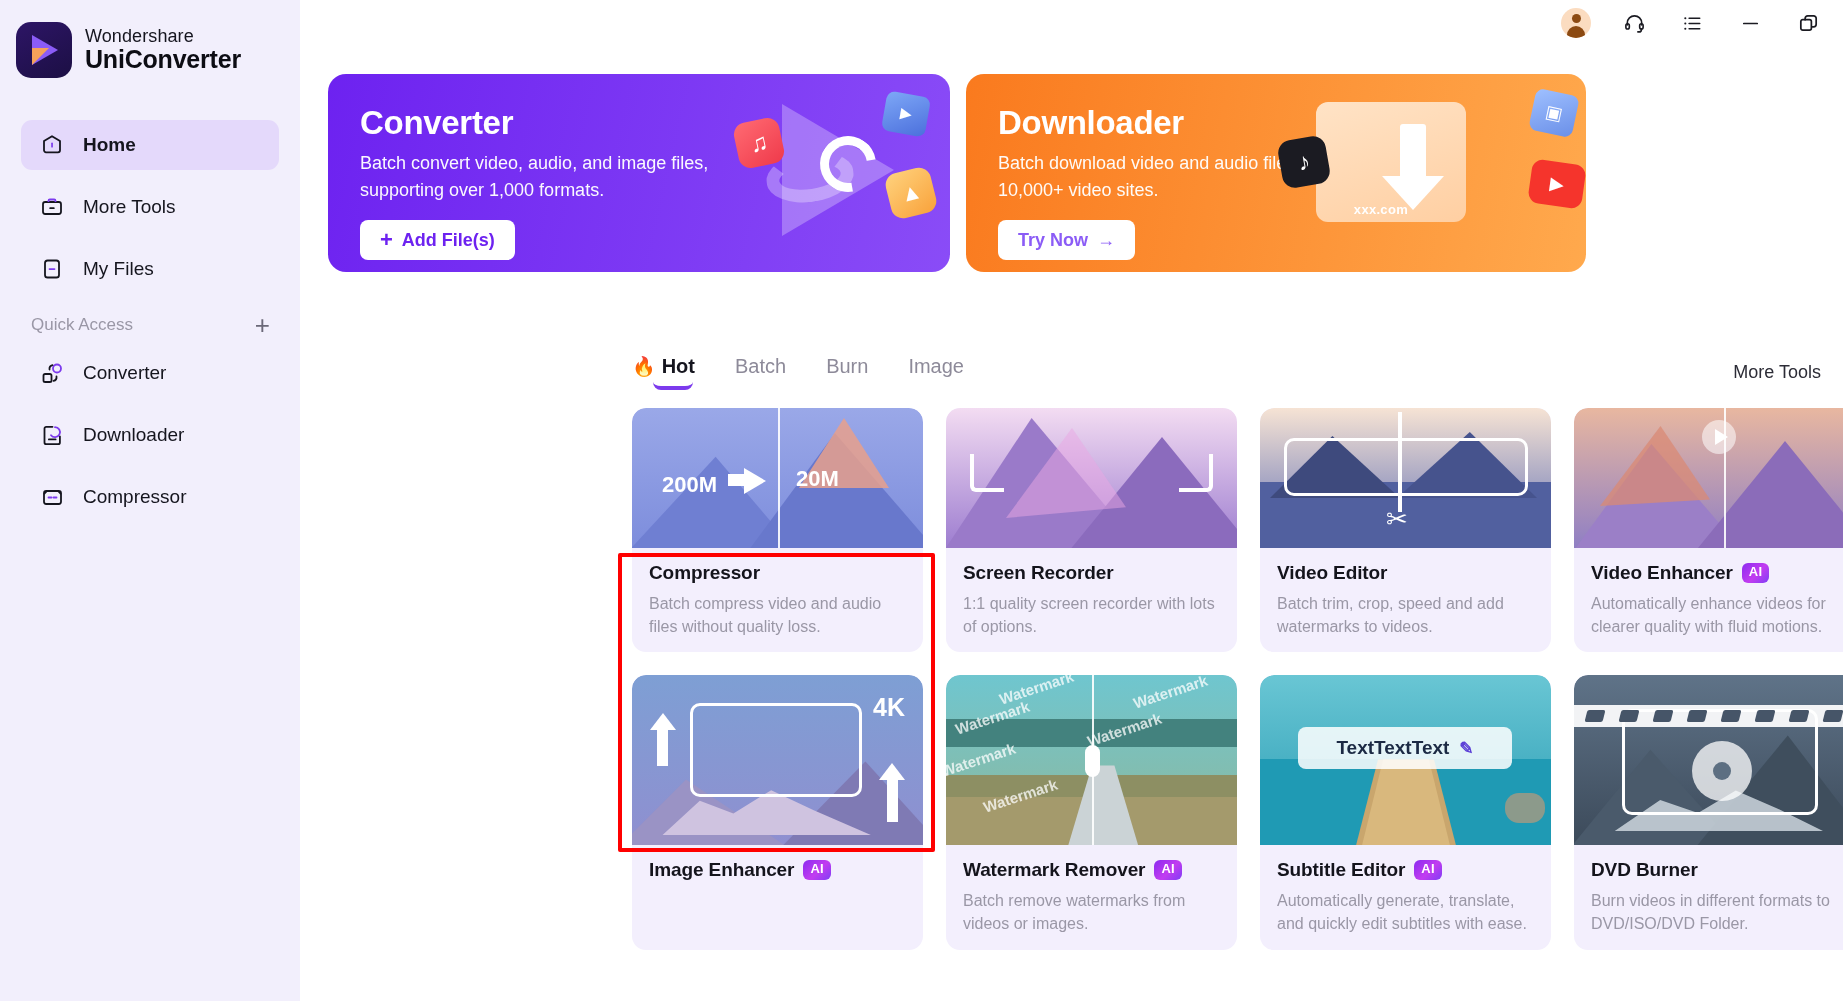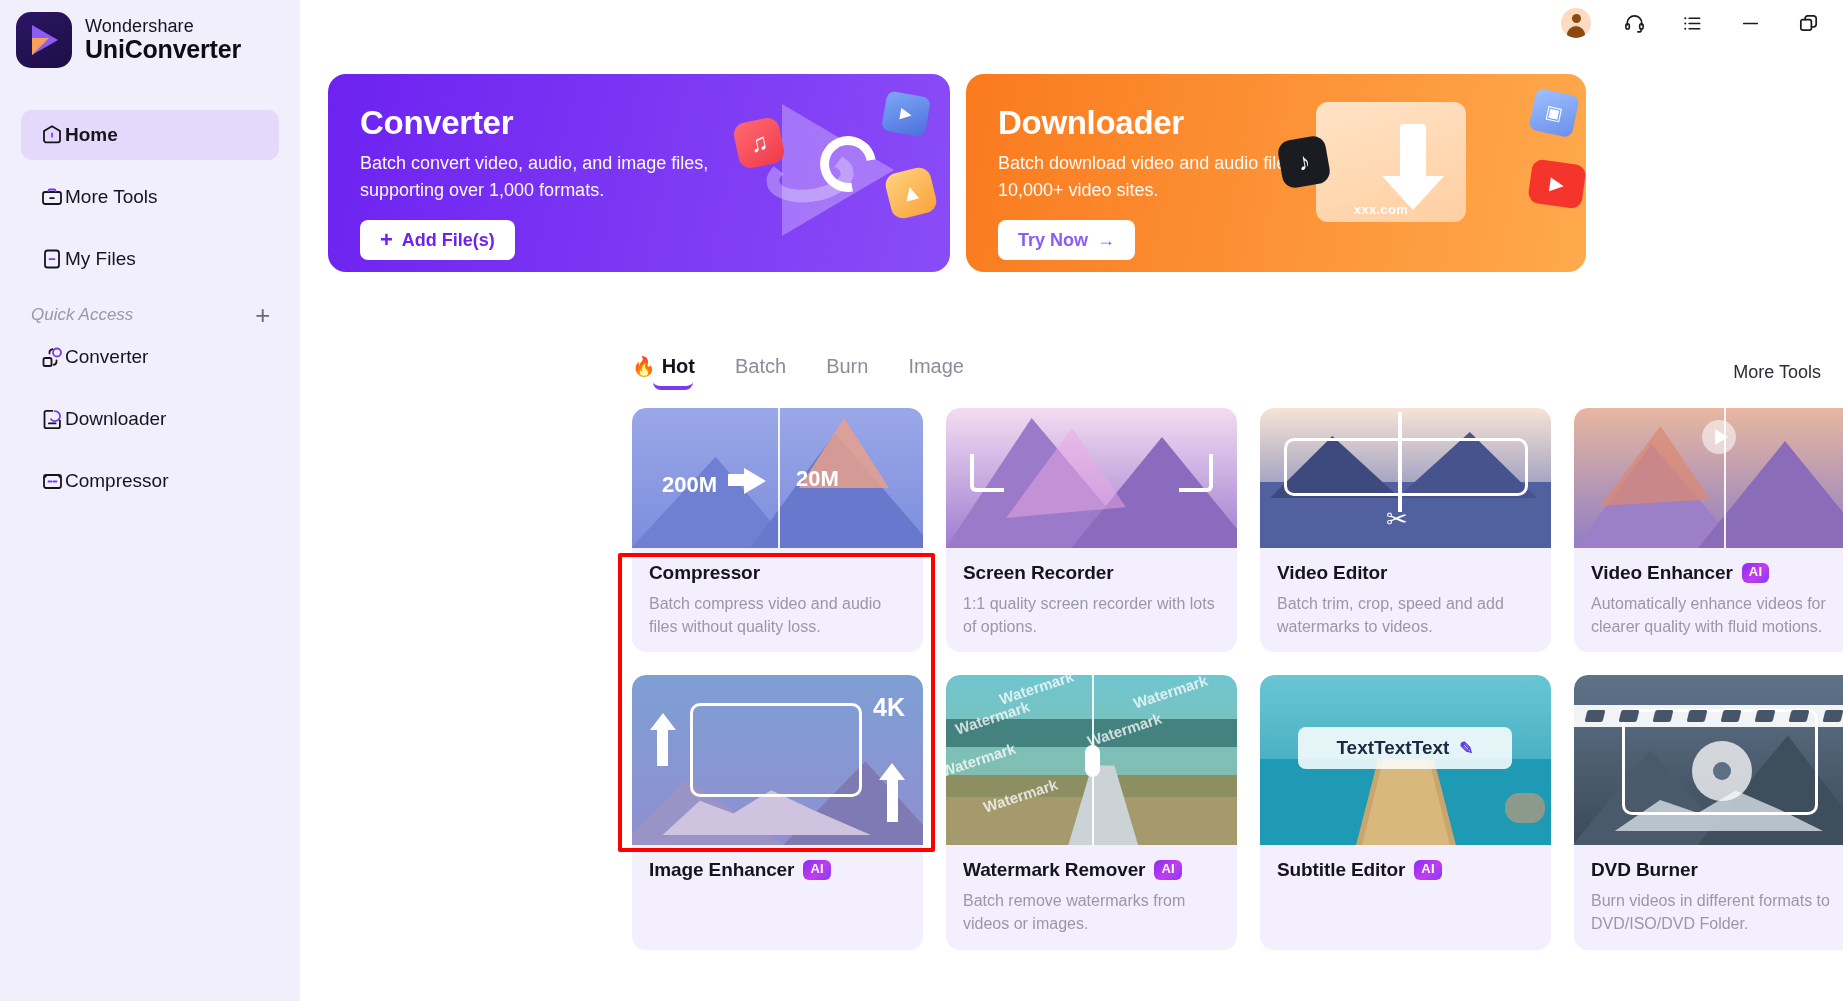--- a/index.html
+++ b/index.html
@@ -10,21 +10,21 @@
     background: #ffffff;
   }
   .app { position: relative; width: 1843px; height: 1001px; display: flex; background:#ffffff; }
 
   
   .sidebar {
     width: 300px; height: 1001px;
     background: #f2effc;
     flex: 0 0 300px;
     position: relative;
-    padding-top: 12px;
+    padding-top: 22px;
   }
   .brand { display:flex; align-items:center; gap:13px; padding-left: 16px; margin-bottom: 42px; }
   .brand-logo {
     width: 56px; height: 56px; border-radius: 15px;
     background: linear-gradient(150deg,#2d1566 0%, #1c0f44 100%);
     position: relative; flex: 0 0 56px;
   }
   .brand-logo .tri {
     position:absolute; left:16px; top:13px;
     width:0;height:0;
@@ -38,31 +38,30 @@
     border-top: 0px solid transparent;
     border-bottom: 17px solid transparent;
     border-left: 17px solid #f5a15a;
   }
   .brand-text { line-height: 1.05; }
   .brand-text .l1 { font-size: 18px; color:#15151e; letter-spacing:.1px; }
   .brand-text .l2 { font-size: 25px; font-weight: 700; color:#0d0d14; letter-spacing:-.2px; }
 
   .nav-item {
     height: 50px; margin: 0 21px 12px 21px;
-    display:flex; align-items:center; 
+    display:flex; align-items:center; gap: 18px;
     padding-left: 18px; border-radius: 11px;
     color:#15151e; font-size: 19px; cursor: default;
   }
   .nav-item.active { background:#e4d9fb; font-weight:700; }
   .nav-item .ico { width: 26px; height:26px; flex:0 0 26px; display:flex; align-items:center; justify-content:center; }
 
   .quick-head {
     display:flex; align-items:center; justify-content: space-between;
-    margin: 18px 30px 4px 31px;
-    font-style: italic;
+    margin: 18px 30px 10px 31px;
   }
   .quick-head .qa-label { color:#9a97a6; font-size:17px; }
   .quick-head .plus { color:#6b6878; font-size:26px; line-height:1; }
 
   .nav-item.sub { font-size:19px; font-weight:400; margin-bottom: 12px; }
 
   
   .main { flex:1; position: relative; background:#fff; height:1001px; overflow:hidden; }
 
   .titlebar {
@@ -489,20 +488,21 @@
           <div class="ttt-box">
             <span>TextTextText</span>
             <span style="color:#5b3fd6;font-size:17px;">✎</span>
           </div>
         </div>
         <div class="body">
           <h3>
             <span>Subtitle Editor</span>
             <span class="ai-badge">AI</span>
           </h3>
+          <p>Automatically generate, translate, and quickly edit subtitles with ease.</p>
         </div>
       </div>
 
       <div class="card row2">
         <div class="thumb thumb-dvd">
           <div style="position:absolute;left:-10px;bottom:-10px;width:180px;height:110px;background:#4a5a6b;clip-path:polygon(0 100%,48% 4%,100% 100%);"></div>
           <div style="position:absolute;right:-14px;bottom:-10px;width:190px;height:120px;background:#3f4e5d;clip-path:polygon(0 100%,52% 0,100% 100%);"></div>
           <div style="position:absolute;left:40px;bottom:14px;width:210px;height:54px;background:#cdd6dd;clip-path:polygon(0 100%,22% 42%,40% 66%,58% 24%,78% 58%,100% 100%);opacity:.85;"></div>
           <div class="crop-frame" style="left:48px;top:34px;width:196px;height:106px;"></div>
           <div class="film-strip" style="top:30px;">

